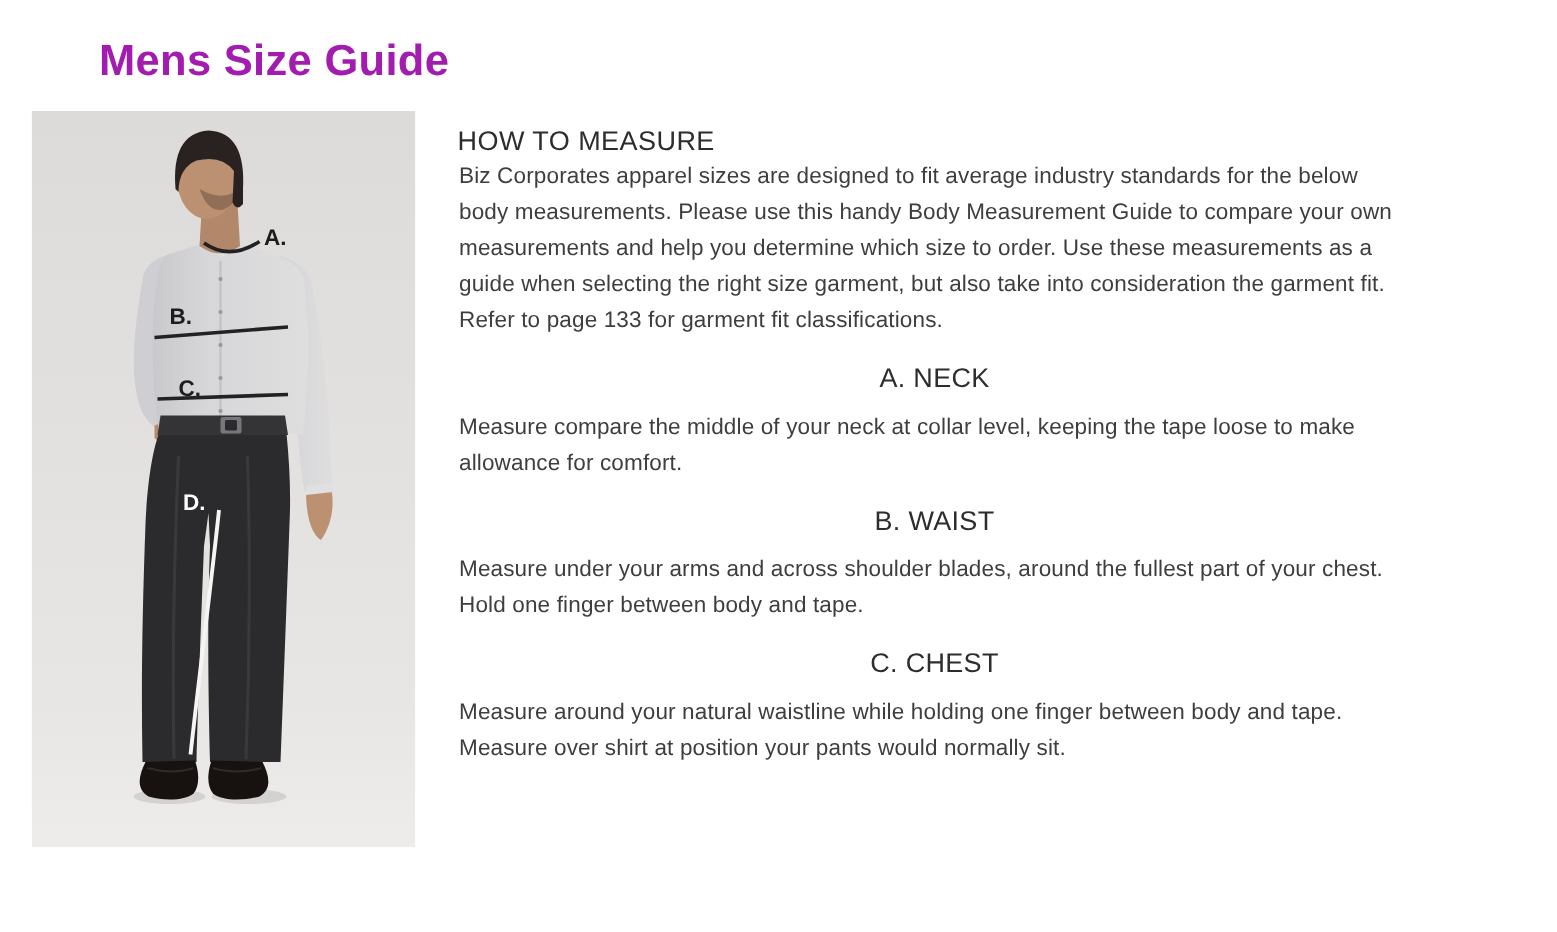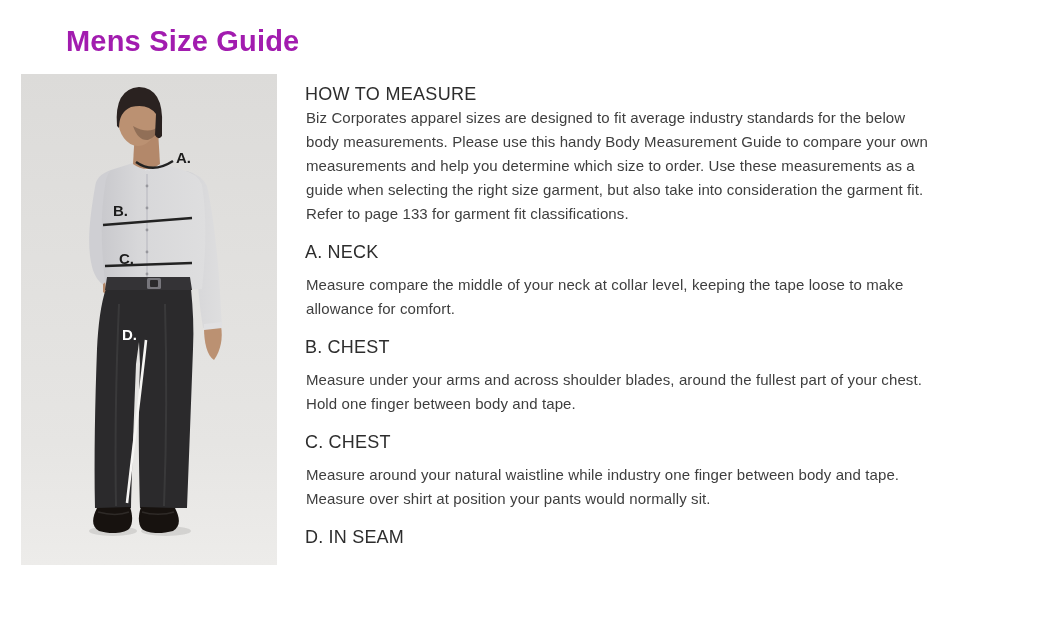--- a/index.html
+++ b/index.html
@@ -22,20 +22,21 @@
   }
   .content h2{
     margin:0 0 0 0;
     font-size:18px;line-height:22px;font-weight:500;color:#2d2d2d;
     letter-spacing:0.3px;
   }
   .content h3{
     margin:15px 0 10px 0;
     font-size:18px;line-height:22px;font-weight:500;color:#2d2d2d;
     letter-spacing:0.2px;
+    text-align:center;
   }
   .content p{
     margin:1px;
     font-size:15px;line-height:24px;color:#3e3e3e;letter-spacing:0.1px;
   }
   .svg-label{font-family:"Liberation Sans","DejaVu Sans",sans-serif;font-weight:700;font-size:15px;}
 </style>
 </head>
 <body>
 
@@ -122,25 +123,24 @@
 <div class="content">
   <h2>HOW TO MEASURE</h2>
   <p>Biz Corporates apparel sizes are designed to fit average industry standards for the below body measurements. Please use this handy Body Measurement Guide to compare your own measurements and help you determine which size to order. Use these measurements as a guide when selecting the right size garment, but also take into consideration the garment fit. Refer to page 133 for garment fit classifications.</p>
 
   <section>
     <h3>A. NECK</h3>
     <p>Measure compare the middle of your neck at collar level, keeping the tape loose to make allowance for comfort.</p>
   </section>
 
   <section>
-    <h3>B. CHEST</h3>
+    <h3>B. WAIST</h3>
     <p>Measure under your arms and across shoulder blades, around the fullest part of your chest. Hold one finger between body and tape.</p>
   </section>
 
   <section>
     <h3>C. CHEST</h3>
-    <p>Measure around your natural waistline while industry one finger between body and tape. Measure over shirt at position your pants would normally sit.</p>
+    <p>Measure around your natural waistline while holding one finger between body and tape. Measure over shirt at position your pants would normally sit.</p>
   </section>
 
   <section>
-    <h3>D. IN SEAM</h3>
   </section>
 </div>
 
 </body></html>

